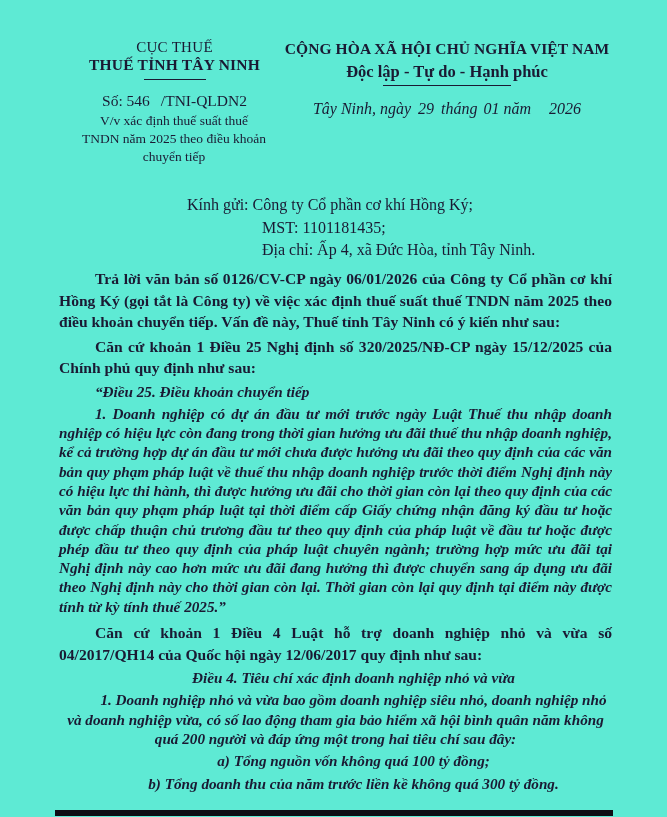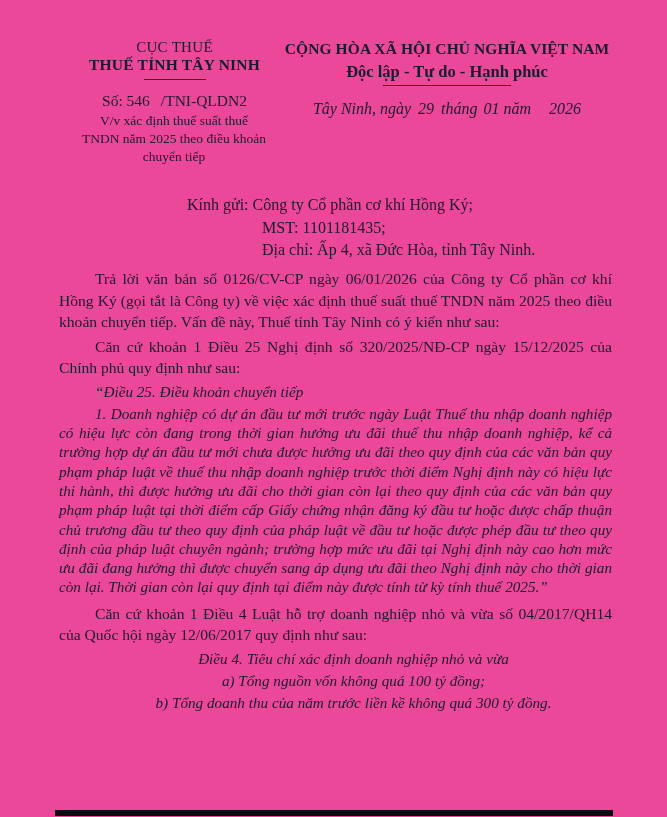--- a/index.html
+++ b/index.html
@@ -1,20 +1,20 @@
 <!DOCTYPE html>
 <html><head>
 <meta charset="utf-8">
 <style>
   html, body { margin: 0; padding: 0; background: #ffffff; }
   .page {
     position: relative;
     width: 667px;
     height: 817px;
-    background: #ec4899;
+    background: #5eead4;
     overflow: hidden;
     font-family: "Liberation Serif", "DejaVu Serif", serif;
     color: #1a1a33;
     -webkit-font-smoothing: antialiased;
   }
 
   
   .hdr-left {
     position: absolute; left: 72px; top: 38px; width: 205px;
     text-align: center; line-height: 1.2;
@@ -54,21 +54,21 @@
   .recipient {
     position: absolute; left: 187px; top: 194px;
     font-size: 16px; line-height: 22.5px; white-space: nowrap;
   }
   .recipient .cont { margin-left: 75px; }
 
   
   .body-text {
     position: absolute; left: 59px; top: 268px; width: 553px;
   }
-  .body-text p { margin: 0 0 3px 0; text-indent: 36px; }
+  .body-text p { margin: 0 0 3px 0; text-indent: 36px; font-weight: bold; }
   p.roman {
     font-size: 15.6px; line-height: 21.5px;
     text-align: justify;
   }
   p.quote {
     font-size: 15.2px; line-height: 19.3px;
     font-style: italic; text-align: justify;
   }
   p.quote.rag { text-align: center; }
   p.q-gap { margin-bottom: 6px; }
@@ -112,19 +112,20 @@
     <div class="cont">Địa chỉ: Ấp 4, xã Đức Hòa, tỉnh Tây Ninh.</div>
   </div>
 
   <div class="body-text">
     <p class="roman">Trả lời văn bản số 0126/CV-CP ngày 06/01/2026 của Công ty Cổ phần cơ khí Hồng Ký (gọi tắt là Công ty) về việc xác định thuế suất thuế TNDN năm 2025 theo điều khoản chuyển tiếp. Vấn đề này, Thuế tỉnh Tây Ninh có ý kiến như sau:</p>
     <p class="roman">Căn cứ khoản 1 Điều 25 Nghị định số 320/2025/NĐ-CP ngày 15/12/2025 của Chính phủ quy định như sau:</p>
     <p class="quote">“Điều 25. Điều khoản chuyển tiếp</p>
     <p class="quote q-gap">1. Doanh nghiệp có dự án đầu tư mới trước ngày Luật Thuế thu nhập doanh nghiệp có hiệu lực còn đang trong thời gian hưởng ưu đãi thuế thu nhập doanh nghiệp, kể cả trường hợp dự án đầu tư mới chưa được hưởng ưu đãi theo quy định của các văn bản quy phạm pháp luật về thuế thu nhập doanh nghiệp trước thời điểm Nghị định này có hiệu lực thi hành, thì được hưởng ưu đãi cho thời gian còn lại theo quy định của các văn bản quy phạm pháp luật tại thời điểm cấp Giấy chứng nhận đăng ký đầu tư hoặc được chấp thuận chủ trương đầu tư theo quy định của pháp luật về đầu tư hoặc được phép đầu tư theo quy định của pháp luật chuyên ngành; trường hợp mức ưu đãi tại Nghị định này cao hơn mức ưu đãi đang hưởng thì được chuyển sang áp dụng ưu đãi theo Nghị định này cho thời gian còn lại. Thời gian còn lại quy định tại điểm này được tính từ kỳ tính thuế 2025.”</p>
     <p class="roman">Căn cứ khoản 1 Điều 4 Luật hỗ trợ doanh nghiệp nhỏ và vừa số 04/2017/QH14 của Quốc hội ngày 12/06/2017 quy định như sau:</p>
     <p class="quote rag">Điều 4. Tiêu chí xác định doanh nghiệp nhỏ và vừa</p>
+    <p class="quote rag">1. Doanh nghiệp nhỏ và vừa bao gồm doanh nghiệp siêu nhỏ, doanh nghiệp nhỏ và doanh nghiệp vừa, có số lao động tham gia bảo hiểm xã hội bình quân năm không quá 200 người và đáp ứng một trong hai tiêu chí sau đây:</p>
     <p class="quote rag">a) Tổng nguồn vốn không quá 100 tỷ đồng;</p>
     <p class="quote rag">b) Tổng doanh thu của năm trước liền kề không quá 300 tỷ đồng.</p>
   </div>
 
   <div class="scan-bar"></div>
 
 </div>
 
 </body></html>

